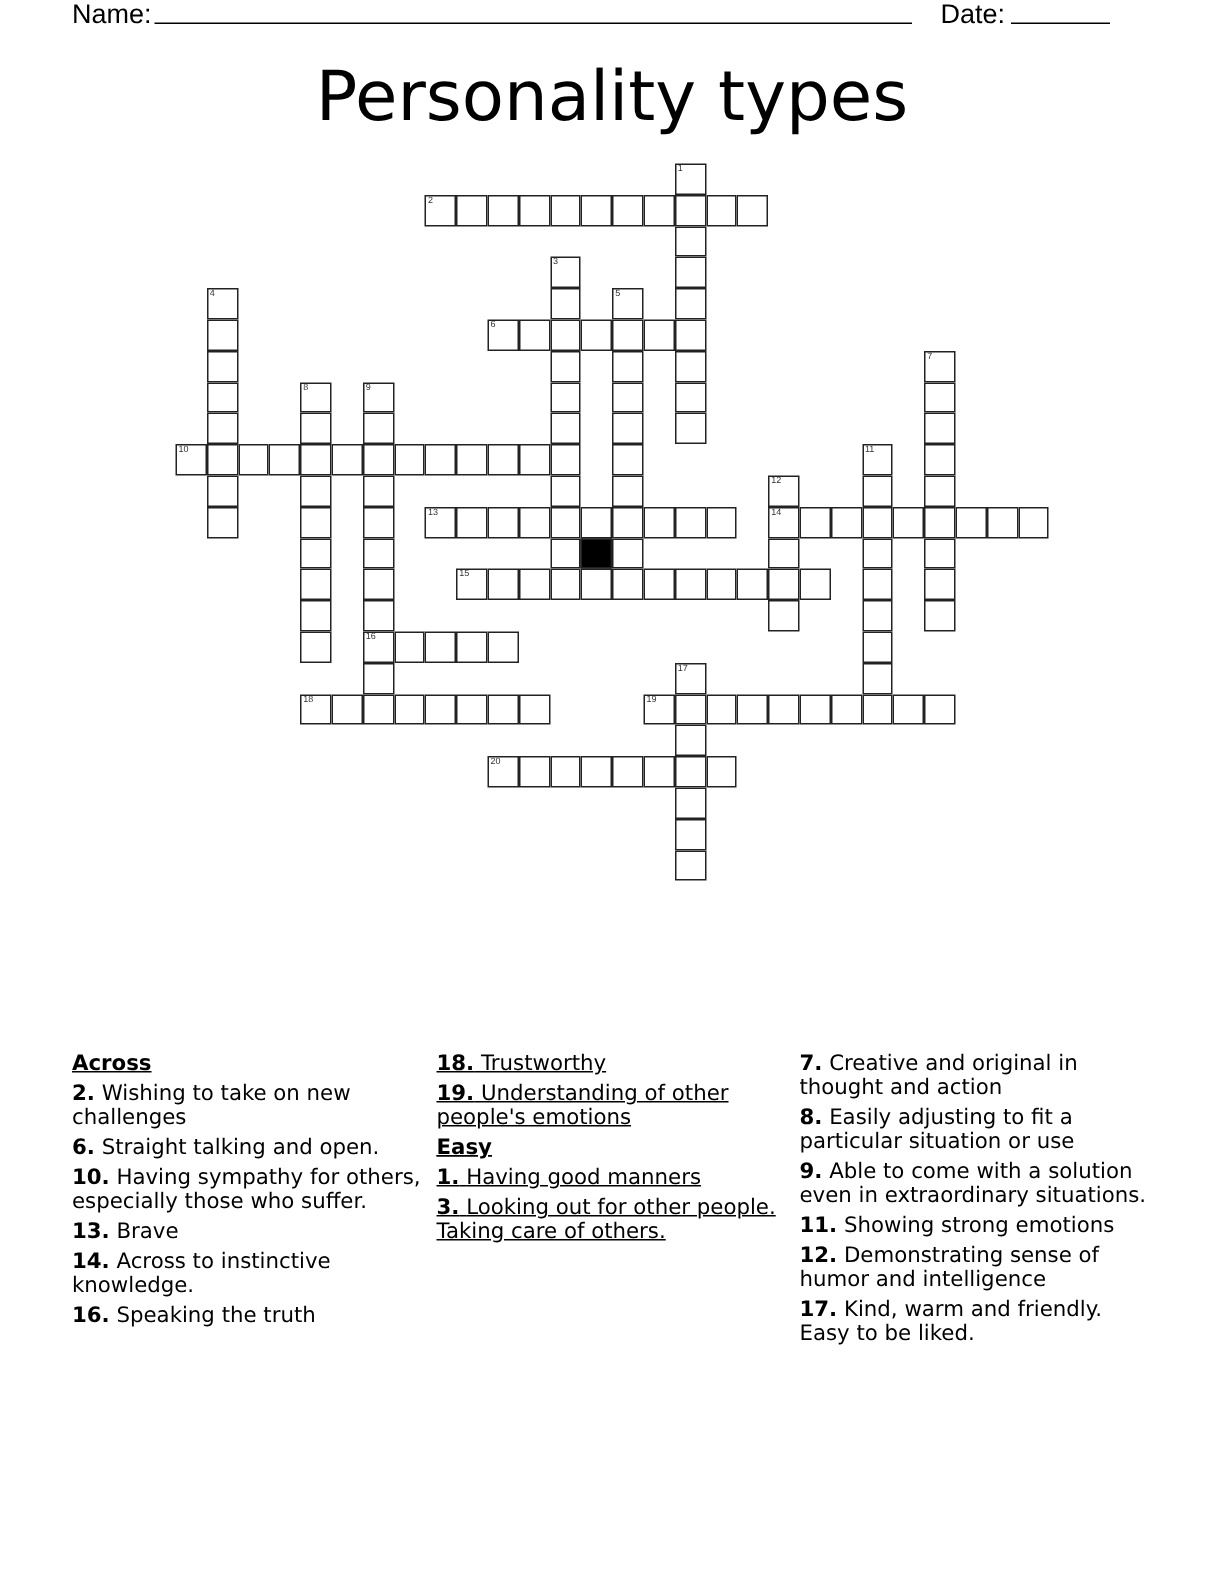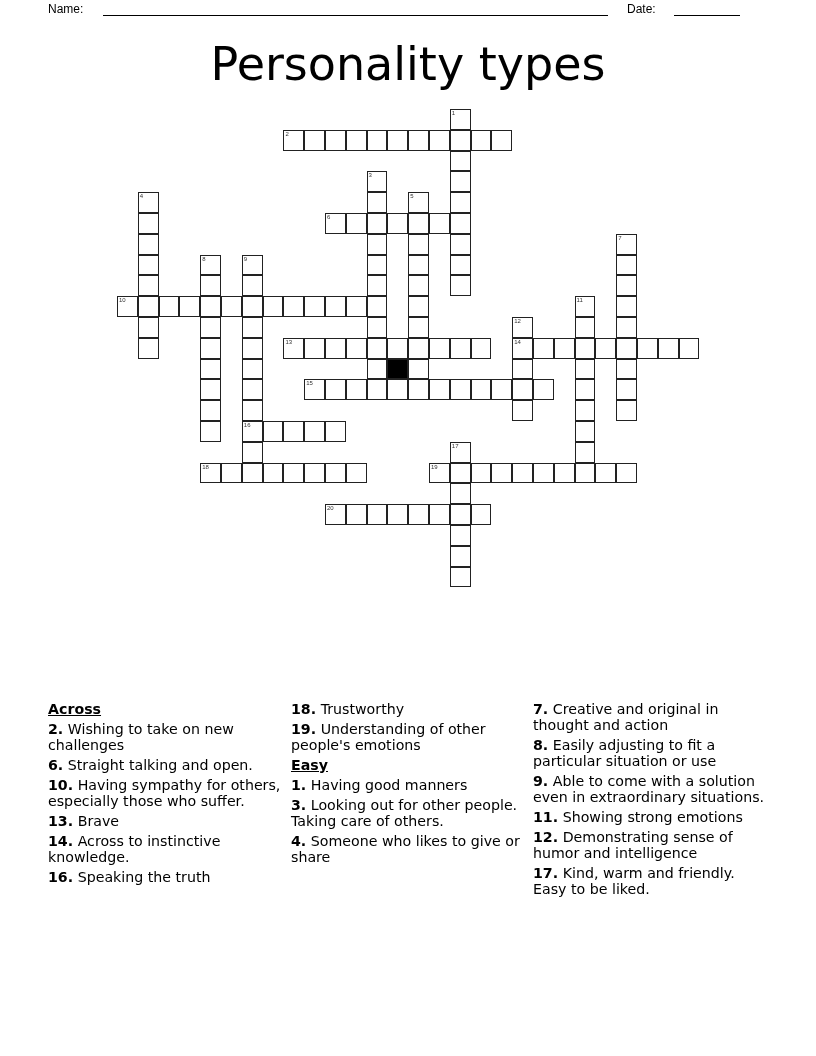--- a/index.html
+++ b/index.html
@@ -1,19 +1,19 @@
 <!DOCTYPE html>
 <html><head>
   <meta charset="utf-8">
   <style>
     html, body { margin: 0; padding: 0; background: #ffffff; }
     body { width: 816px; height: 1056px; position: relative; overflow: hidden; color: #000; }
     .header-line {
       position: absolute; top: 0; left: 48px; width: 720px; height: 20px;
-      font-family: "Liberation Sans", sans-serif; font-size: 12px; line-height: 18px;
+      font-family: "Liberation Sans", sans-serif; font-size: 18px; line-height: 18px;
     }
     .name-label { position: absolute; left: 0; top: 0; }
     .name-line { position: absolute; left: 55px; top: 15px; width: 505px; border-bottom: 1px solid #000; }
     .date-label { position: absolute; left: 579px; top: 0; }
     .date-line { position: absolute; left: 626px; top: 15px; width: 66px; border-bottom: 1px solid #000; }
     .title {
       position: absolute; top: 34px; left: 0; width: 816px; text-align: center;
       font-family: "DejaVu Sans", sans-serif; font-size: 46px; line-height: 60px;
       letter-spacing: 0px;
     }
@@ -26,21 +26,21 @@
     .cell .num {
       position: absolute; left: 1px; top: 0px;
       font-family: "Liberation Sans", sans-serif; font-size: 6px; line-height: 7px; color: #333;
     }
     .clues {
       position: absolute; top: 701px; left: 48px; width: 730px;
       font-family: "DejaVu Sans", sans-serif; font-size: 14.2px; line-height: 16px;
     }
     .col { position: absolute; top: 0; width: 235px; }
     .col.c1 { left: 0; }
-    .col.c2 { left: 243px; }
+    .col.c2 { left: 243px; text-decoration: underline; }
     .col.c3 { left: 485px; }
     .section-head { font-weight: bold; text-decoration: underline; margin-bottom: 4px; }
     .clue { margin-bottom: 4px; }
     .clue .n { font-weight: bold; }
   </style>
 </head>
 <body>
 
 <div class="header-line">
   <span class="name-label">Name:</span>
@@ -264,21 +264,20 @@
     <div class="clue"><span class="n">13.</span> <span>Brave</span></div>
     <div class="clue"><span class="n">14.</span> <span>Across to instinctive knowledge.</span></div>
     <div class="clue"><span class="n">16.</span> <span>Speaking the truth</span></div>
   </div>
   <div class="col c2">
     <div class="clue"><span class="n">18.</span> <span>Trustworthy</span></div>
     <div class="clue"><span class="n">19.</span> <span>Understanding of other people's emotions</span></div>
     <div class="section-head">Easy</div>
     <div class="clue"><span class="n">1.</span> <span>Having good manners</span></div>
     <div class="clue"><span class="n">3.</span> <span>Looking out for other people. Taking care of others.</span></div>
-    <div class="clue"><span class="n">4.</span> <span>Someone who likes to give or share</span></div>
   </div>
   <div class="col c3">
     <div class="clue"><span class="n">7.</span> <span>Creative and original in thought and action</span></div>
     <div class="clue"><span class="n">8.</span> <span>Easily adjusting to fit a particular situation or use</span></div>
     <div class="clue"><span class="n">9.</span> <span>Able to come with a solution even in extraordinary situations.</span></div>
     <div class="clue"><span class="n">11.</span> <span>Showing strong emotions</span></div>
     <div class="clue"><span class="n">12.</span> <span>Demonstrating sense of humor and intelligence</span></div>
     <div class="clue"><span class="n">17.</span> <span>Kind, warm and friendly. Easy to be liked.</span></div>
   </div>
 </div>

